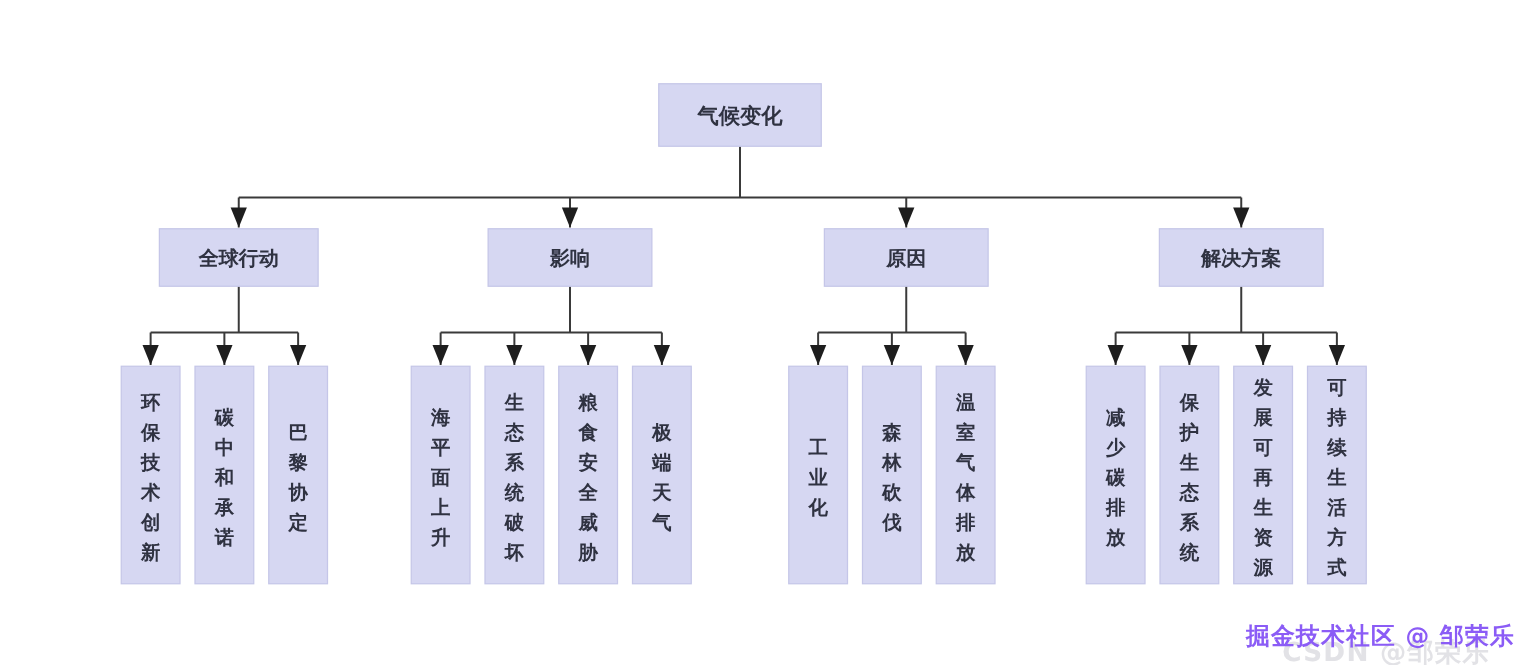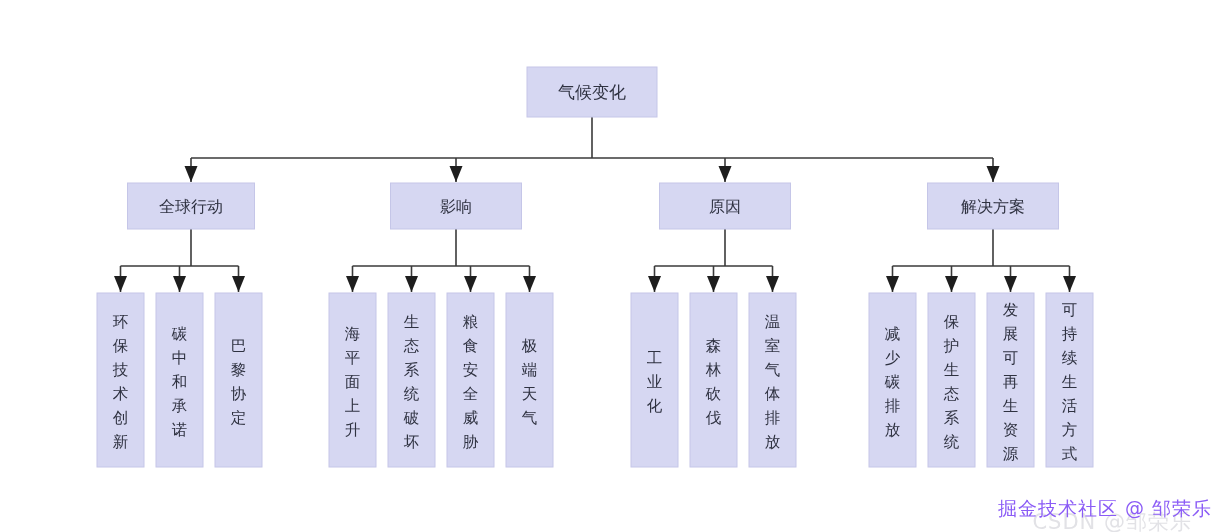--- a/index.html
+++ b/index.html
@@ -13,20 +13,21 @@
     overflow: hidden;
     font-family: "DejaVu Sans", "Liberation Sans", sans-serif;
     position: relative;
   }
   #diagram-root {
     position: absolute;
     left: 0;
     top: 0;
     width: 1216px;
     height: 532px;
+    font-weight: bold;
   }
   svg#flow {
     display: block;
     width: 1216px;
     height: 532px;
   }
   .node-rect {
     fill: #d6d7f2;
     stroke: #c5c6e8;
     stroke-width: 1;

